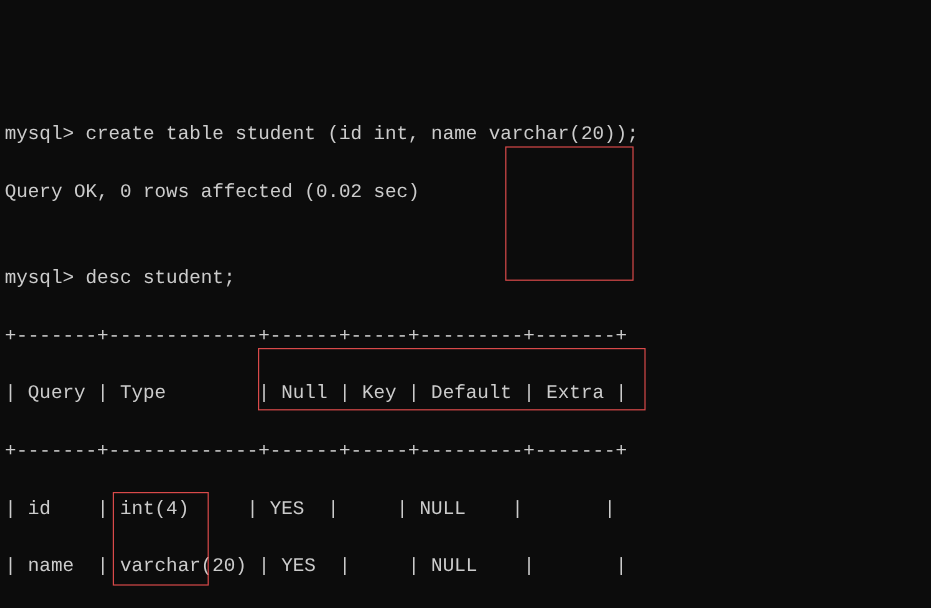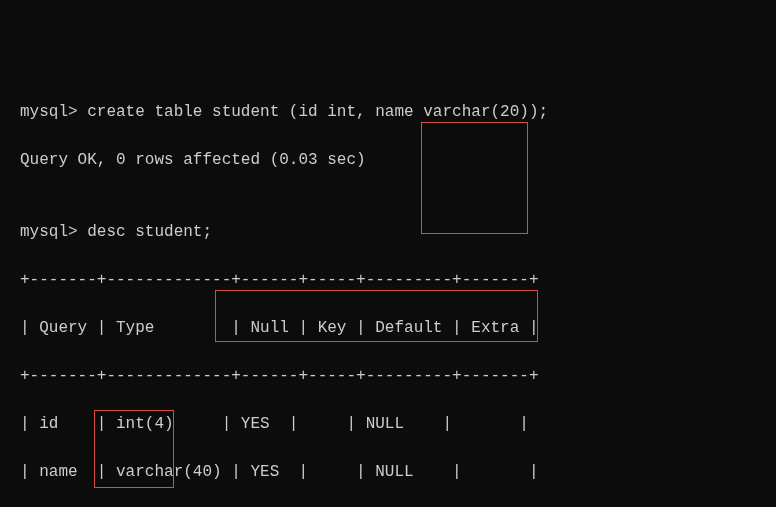--- a/index.html
+++ b/index.html
@@ -10,42 +10,42 @@
     font-family: "Consolas", "Courier New", monospace;
     font-size: 16px;
     line-height: 1.5;
     white-space: pre;
     width: 776px;
     height: 507px;
     box-sizing: border-box;
     overflow: hidden;
     position: relative;
   }
-  .line { display: block; margin-left: 16px; }
+  .line { display: block; }
   .annot {
     position: absolute;
     border: 1px solid #d94a4a;
     pointer-events: none;
     box-sizing: border-box;
   }
 </style>
 </head>
 <body>
 
 
 
 <span class="line">mysql&gt; create table student (id int, name varchar(20));</span>
-<span class="line">Query OK, 0 rows affected (0.03 sec)</span>
+<span class="line">Query OK, 0 rows affected (0.02 sec)</span>
 <span class="line"></span>
 <span class="line">mysql&gt; desc student;</span>
 <span class="line">+-------+-------------+------+-----+---------+-------+</span>
 <span class="line">| Query | Type        | Null | Key | Default | Extra |</span>
 <span class="line">+-------+-------------+------+-----+---------+-------+</span>
 <span class="line">| id    | int(4)     | YES  |     | NULL    |       |</span>
-<span class="line">| name  | varchar(40) | YES  |     | NULL    |       |</span>
+<span class="line">| name  | varchar(20) | YES  |     | NULL    |       |</span>
 
 
 <span class="line"></span>
 
 
 <span class="line"></span>
 
 
 
 

